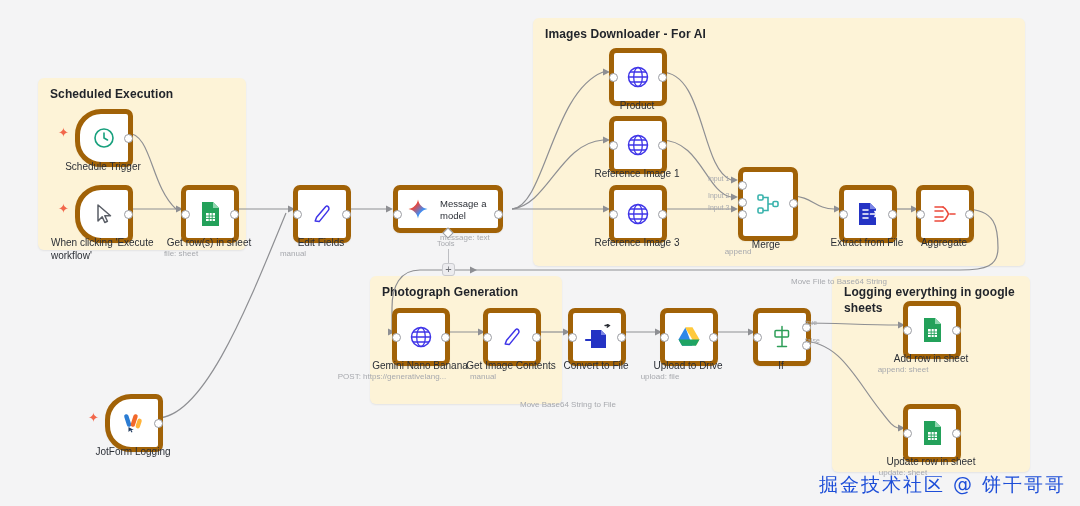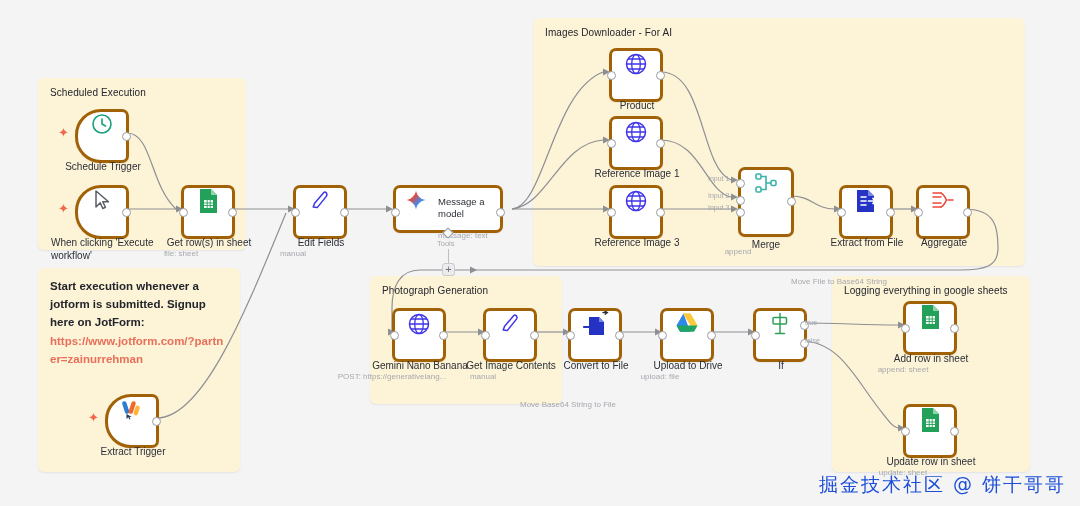--- a/index.html
+++ b/index.html
@@ -13,39 +13,39 @@
 
   
   .sticky{
     position:absolute;
     background:#fdf3d7;
     border-radius:6px;
     box-shadow:0 1px 2px rgba(0,0,0,.07);
   }
   .sticky .sticky-title{
     position:absolute;left:12px;top:8px;right:10px;
-    font-size:10px;font-weight:normal;color:#22252b;line-height:1.35;
+    font-size:12px;font-weight:bold;color:#22252b;line-height:1.35;
     letter-spacing:.1px;
   }
   .note-body{
     position:absolute;left:12px;top:10px;right:12px;
     font-size:11.5px;font-weight:bold;color:#22252b;line-height:1.55;
   }
   .note-link{color:#e8705a;font-weight:bold;display:block;margin-top:2px;word-break:break-all;}
 
   
   .node{position:absolute;}
   .node .box{
     position:absolute;left:0;top:0;
     width:48px;height:48px;
     background:#ffffff;
-    border:3px solid #a16207;
+    border:5px solid #a16207;
     border-radius:7px;
     box-shadow:0 1px 1.5px rgba(0,0,0,.05);
-    display:flex;align-items:flex-start;justify-content:center;
+    display:flex;align-items:center;justify-content:center;
   }
   .node.trigger .box{
     border-radius:26px 7px 7px 26px;
   }
   .node.wide .box{
     width:110px;height:48px;
     justify-content:flex-start;
     padding-left:8px;
     box-sizing:border-box;
   }
@@ -122,26 +122,20 @@
   </div>
 
   <div class="sticky" style="left:370px;top:276px;width:192px;height:128px;">
     <div class="sticky-title">Photograph Generation</div>
   </div>
 
   <div class="sticky" style="left:832px;top:276px;width:198px;height:196px;">
     <div class="sticky-title">Logging everything in google sheets</div>
   </div>
 
-  <div class="sticky" style="left:38px;top:268px;width:202px;height:204px;">
-    <div class="note-body">
-      <span>Start execution whenever a jotform is submitted. Signup here on JotForm:</span>
-      <span class="note-link">https://www.jotform.com/?partner=zainurrehman</span>
-    </div>
-  </div>
 
   <svg class="edges" viewBox="0 0 1080 506">
     <g fill="none" stroke="#8e8f93" stroke-width="1.2">
 
       <path d="M127,133 C152,133 150,185 176,209"></path>
 
       <path d="M127,209 L176,209"></path>
 
       <path d="M229,209 C250,209 260,209 288,209"></path>
 
@@ -244,21 +238,21 @@
     <div class="plus-mark" style="left:-17px;top:17px;">✦</div>
     <div class="box">
       <svg width="26" height="26" viewBox="0 0 26 26">
         <rect x="4.5" y="4" width="4.4" height="13" rx="2.2" fill="#2b7cd3" transform="rotate(-18 6.7 10.5)"></rect>
         <rect x="11" y="4" width="4.4" height="13" rx="2.2" fill="#f2682a" transform="rotate(18 13.2 10.5)"></rect>
         <rect x="15.5" y="8.5" width="4.4" height="10" rx="2.2" fill="#ffb338" transform="rotate(18 17.7 13.5)"></rect>
         <path d="M7.5 17 L7.5 22 L9.3 20.3 L10.5 22.6 L11.5 22.1 L10.4 19.9 L12.8 19.9 Z" fill="#1f3a5f"></path>
       </svg>
       <div class="port out"></div>
     </div>
-    <div class="label">Extract Trigger</div>
+    <div class="label">JotForm Logging</div>
   </div>
 
   <div class="node" style="left:293px;top:185px;">
     <div class="box">
       <svg width="24" height="24" viewBox="0 0 24 24">
         <path d="M17.5 4.2 C19.1 5.3 19.4 7 18.3 8.4 L9.2 19.6 L5.2 19 L6.6 15.2 L15.8 4.6 C16.2 4.1 16.9 3.8 17.5 4.2 Z" fill="none" stroke="#3f35e8" stroke-width="1.5" stroke-linejoin="round"></path>
       </svg>
       <div class="port in"></div>
       <div class="port out"></div>
     </div>

